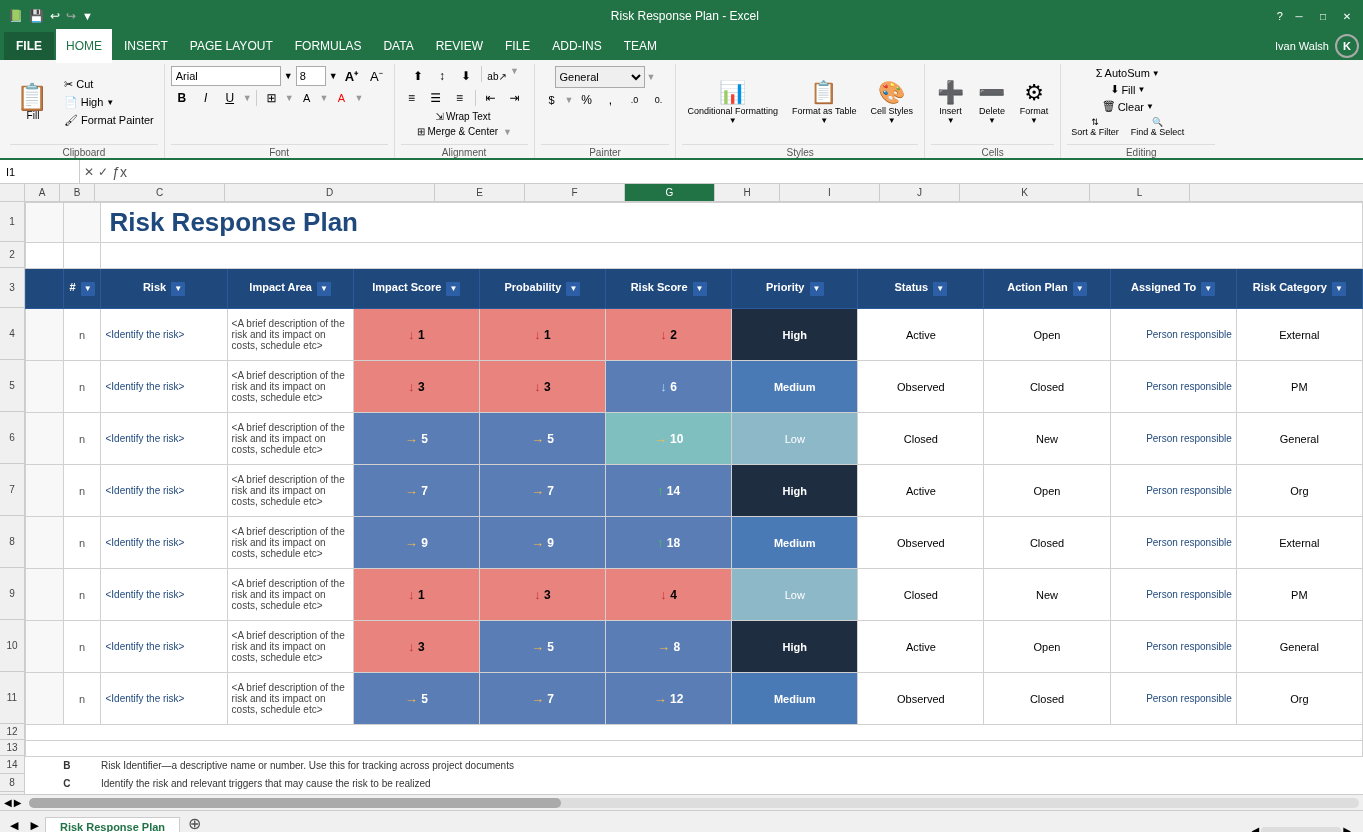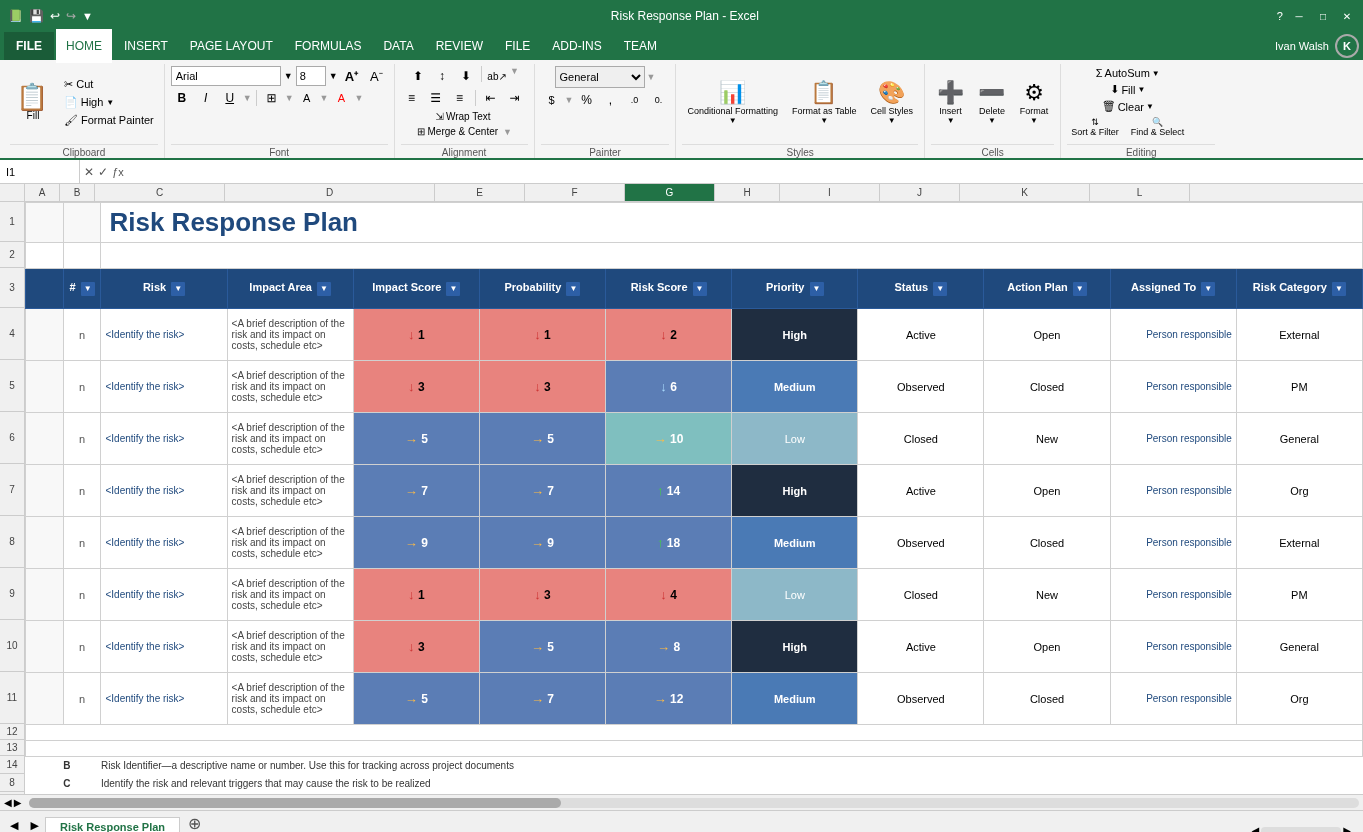--- a/index.html
+++ b/index.html
@@ -412,21 +412,21 @@
     </div>
     <div class="ribbon-group-label">Editing</div>
   </div>
 </div>
 
 <div class="formula-bar">
   <div class="name-box">I1</div>
   <div class="formula-icons">
     <span style="cursor:pointer;color:#555;">✕</span>
     <span style="cursor:pointer;color:#555;">✓</span>
-    <span style="cursor:pointer;color:#555;font-size:11px;">ƒx</span>
+    <span style="cursor:pointer;color:#555;font-size:14px;">ƒx</span>
   </div>
   <input class="formula-input" type="text" value="" style="">
 </div>
 
 <div style="display:flex;background:#f0f0f0;border-bottom:1px solid #ccc;height:18px;margin-left:0;">
   <div style="width:25px;min-width:25px;border-right:1px solid #ccc;"></div>
   <div style="width:35px;text-align:center;font-size:10px;border-right:1px solid #ccc;color:#444;display:flex;align-items:center;justify-content:center;">A</div>
   <div style="width:35px;text-align:center;font-size:10px;border-right:1px solid #ccc;color:#444;display:flex;align-items:center;justify-content:center;">B</div>
   <div style="width:130px;text-align:center;font-size:10px;border-right:1px solid #ccc;color:#444;display:flex;align-items:center;justify-content:center;">C</div>
   <div style="width:210px;text-align:center;font-size:10px;border-right:1px solid #ccc;color:#444;display:flex;align-items:center;justify-content:center;">D</div>

